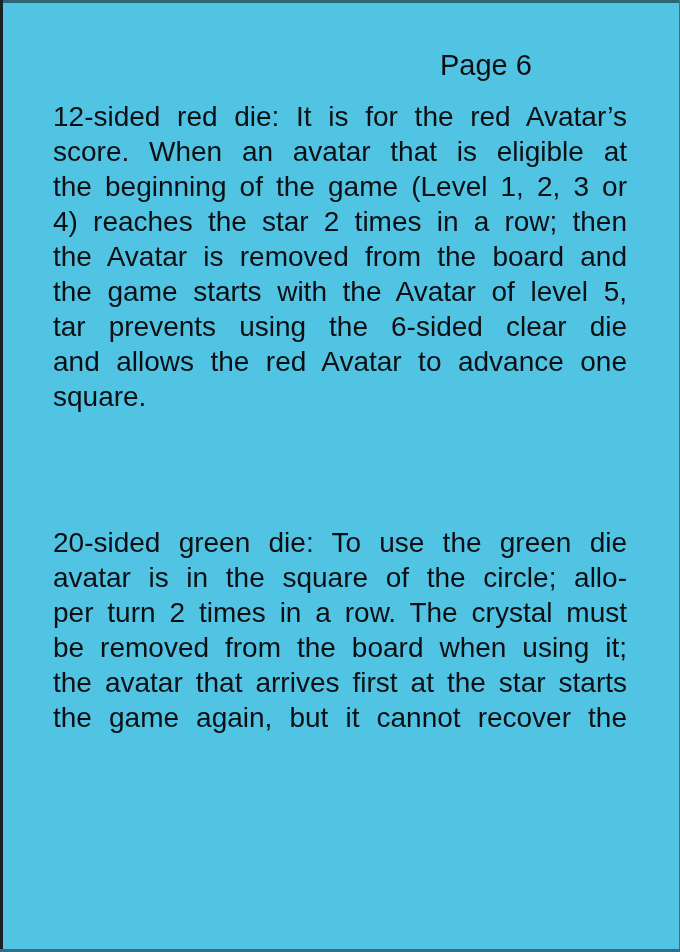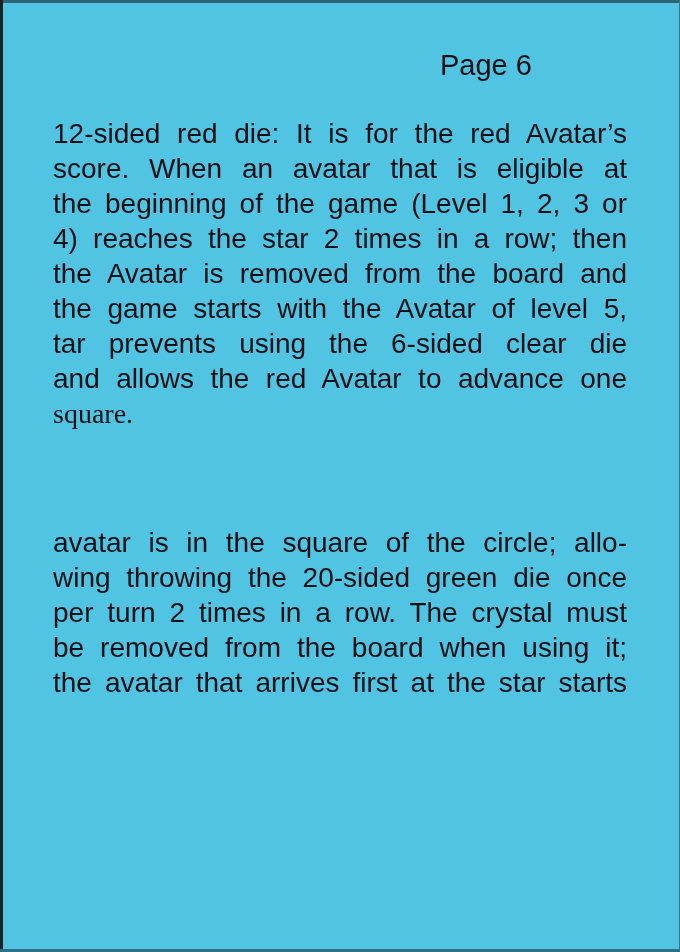--- a/index.html
+++ b/index.html
@@ -28,33 +28,32 @@
     left: 440px;
     font-size: 29px;
     line-height: 35px;
     white-space: nowrap;
   }
   .para {
     position: absolute;
     left: 53px;
     width: 574px;
   }
-  .para-1 { top: 116px; }
+  .para-1 { top: 99px; }
   .para-2 { top: 525px; }
   .line {
     height: 35px;
     line-height: 35px;
     font-size: 28px;
     text-align: justify;
     text-align-last: justify;
     white-space: nowrap;
   }
   .line.last {
     text-align-last: left;
-    font-family: Liberation Serif, serif;
   }
 </style>
 </head>
 <body>
 
 <div class="page" style="background: rgb(82, 196, 227); color: rgb(12, 16, 20); padding-left: 16px;">
   <div class="edge edge-top" style="background: rgb(46, 100, 116);"></div>
   <div class="edge edge-left" style="background: rgb(27, 34, 38);"></div>
   <div class="edge edge-right" style="background: rgb(55, 117, 133);"></div>
   <div class="edge edge-bottom" style="background: rgb(45, 112, 136);"></div>
@@ -67,19 +66,20 @@
     <div class="line">the beginning of the game (Level 1, 2, 3 or</div>
     <div class="line">4) reaches the star 2 times in a row; then</div>
     <div class="line">the Avatar is removed from the board and</div>
     <div class="line">the game starts with the Avatar of level 5,</div>
     <div class="line">tar prevents using the 6-sided clear die</div>
     <div class="line">and allows the red Avatar to advance one</div>
     <div class="line last">square.</div>
   </div>
 
   <div class="para para-2">
+    <div class="line">20-sided green die: To use the green die</div>
     <div class="line">avatar is in the square of the circle; allo-</div>
-    <div class="line">wing throwing the 20-sided green die once</div>
     <div class="line">per turn 2 times in a row. The crystal must</div>
     <div class="line">be removed from the board when using it;</div>
     <div class="line">the avatar that arrives first at the star starts</div>
+    <div class="line">the game again, but it cannot recover the</div>
   </div>
 </div>
 
 </body></html>

